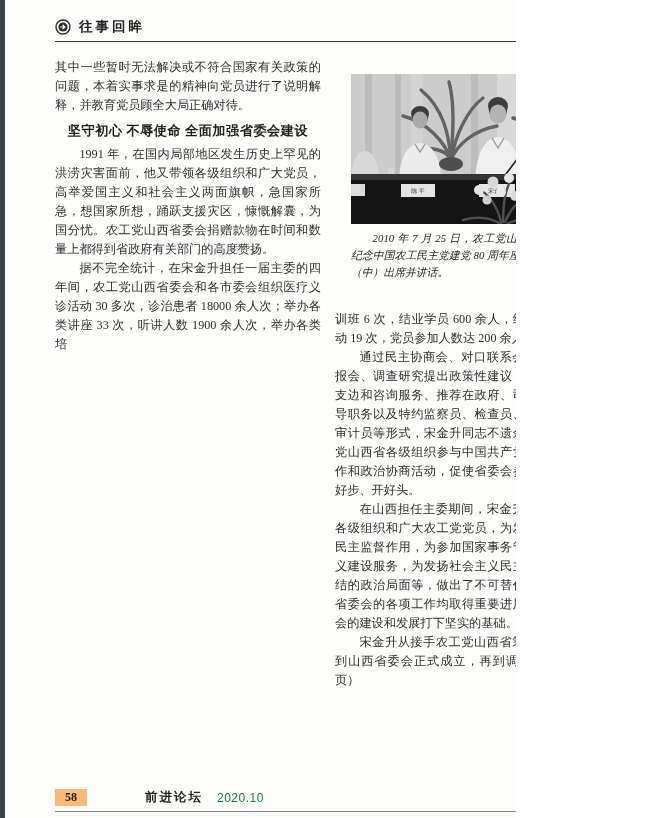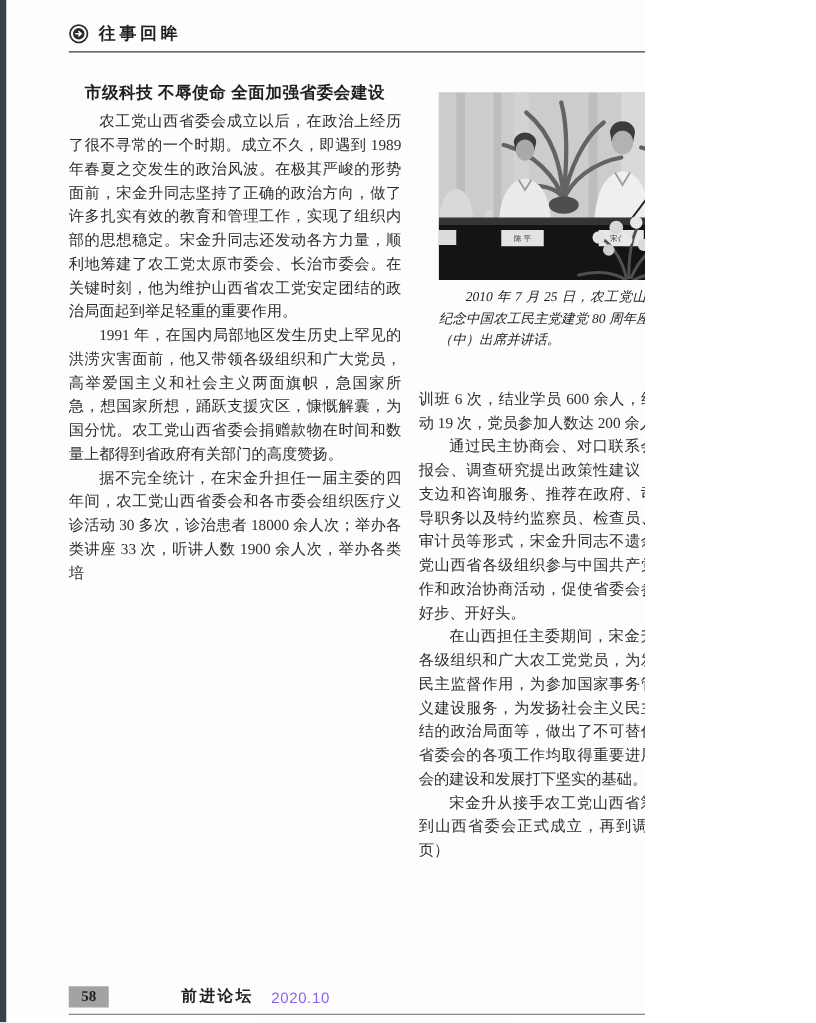--- a/index.html
+++ b/index.html
@@ -67,27 +67,27 @@
   }
   
   .footer{
     position:absolute;left:55px;top:789px;width:546px;
     display:flex;align-items:center;gap:14px;
     padding-bottom:5px;
     border-bottom:1.5px solid #8a8a8a;
     font-family:"Liberation Sans","DejaVu Sans",sans-serif;
   }
   .page-num{
-    background:#a3a3a3;color:#1e1e1e;
+    background:#fdba74;color:#1e1e1e;
     font-weight:bold;font-size:12px;
     padding:1px 10px;
     font-family:"Liberation Serif",serif;
   }
   .journal{font-size:12.5px;font-weight:bold;letter-spacing:2px;color:#222;margin-left:44px;}
-  .issue{font-size:12px;color:#8b5cf6;letter-spacing:0.5px;}
+  .issue{font-size:12px;color:#15803d;letter-spacing:0.5px;}
 </style>
 </head>
 <body>
 
 <div class="page">
   <div class="page-edge"></div>
 
   <div class="header">
     <span>
       <svg class="icn" viewBox="0 0 16 16">
@@ -95,22 +95,22 @@
         <circle cx="8" cy="8" r="4.6" fill="#2b2b2b"></circle>
         <path d="M5.6 8 H9.4 M8 6.2 L10 8 L8 9.8" fill="none" stroke="#ffffff" stroke-width="1.2" stroke-linecap="round" stroke-linejoin="round"></path>
       </svg>
     </span>
     <span class="title">往事回眸</span>
   </div>
 
   <div class="columns">
 
     <div class="col">
-      <div class="section-heading">市级科技  不辱使命  全面加强省委会建设</div>
-      <p class="indent">农工党山西省委会成立以后，在政治上经历了很不寻常的一个时期。成立不久，即遇到 1989 年春夏之交发生的政治风波。在极其严峻的形势面前，宋金升同志坚持了正确的政治方向，做了许多扎实有效的教育和管理工作，实现了组织内部的思想稳定。宋金升同志还发动各方力量，顺利地筹建了农工党太原市委会、长治市委会。在关键时刻，他为维护山西省农工党安定团结的政治局面起到举足轻重的重要作用。</p>
+      <p>其中一些暂时无法解决或不符合国家有关政策的问题，本着实事求是的精神向党员进行了说明解释，并教育党员顾全大局正确对待。</p>
+      <div class="section-heading">坚守初心  不辱使命  全面加强省委会建设</div>
       <p class="indent">1991 年，在国内局部地区发生历史上罕见的洪涝灾害面前，他又带领各级组织和广大党员，高举爱国主义和社会主义两面旗帜，急国家所急，想国家所想，踊跃支援灾区，慷慨解囊，为国分忧。农工党山西省委会捐赠款物在时间和数量上都得到省政府有关部门的高度赞扬。</p>
       <p class="indent">据不完全统计，在宋金升担任一届主委的四年间，农工党山西省委会和各市委会组织医疗义诊活动 30 多次，诊治患者 18000 余人次；举办各类讲座 33 次，听讲人数 1900 余人次，举办各类培</p>
     </div>
 
     <div class="col">
       <figure>
         <svg class="photo" viewBox="0 0 266 150">
 
           <rect width="266" height="150" fill="#c7c7c7"></rect>
           <rect x="0" y="0" width="266" height="108" fill="#cccccc"></rect>

